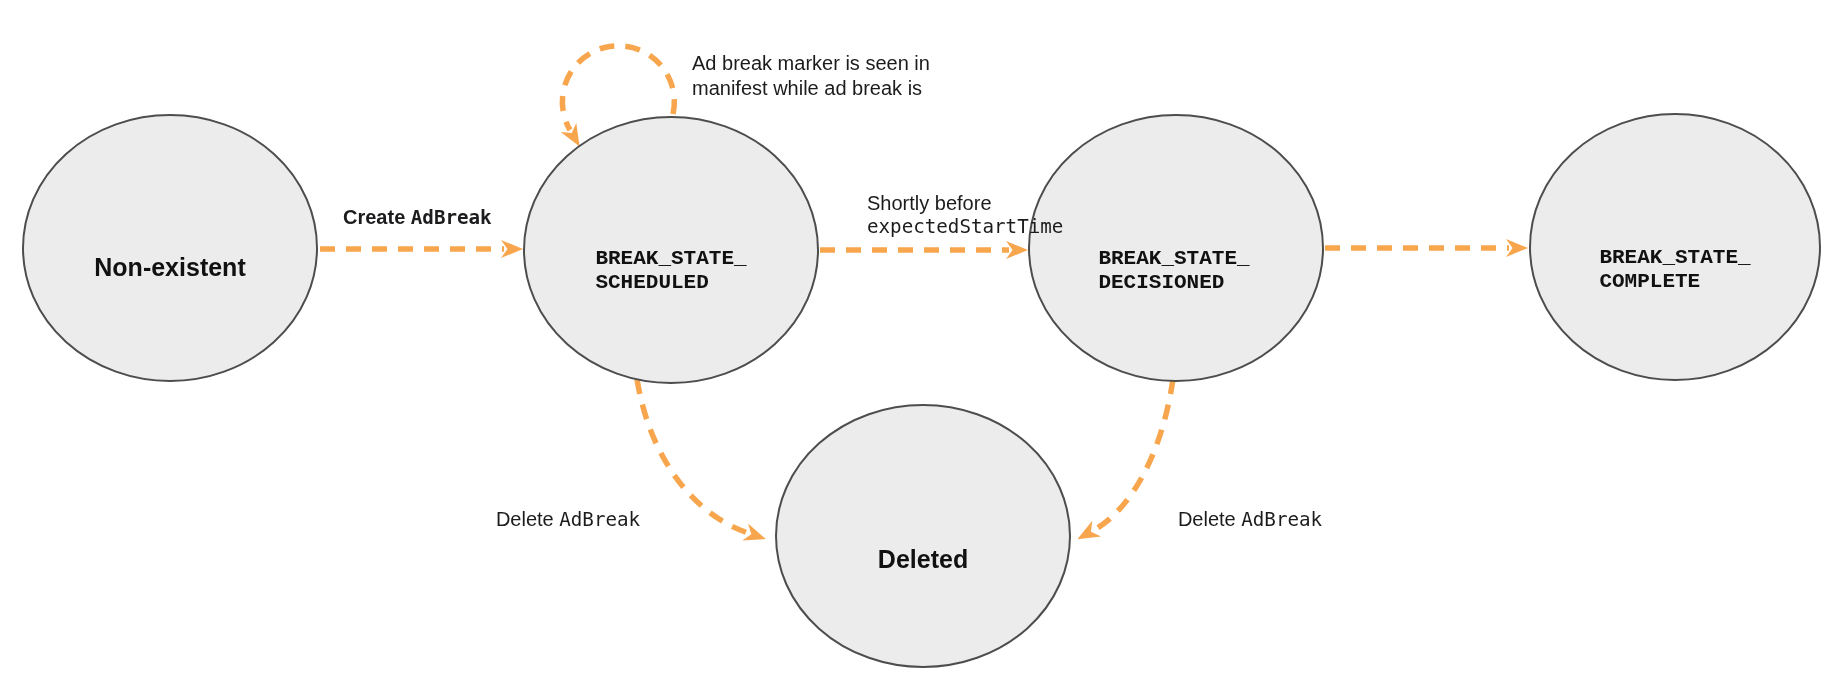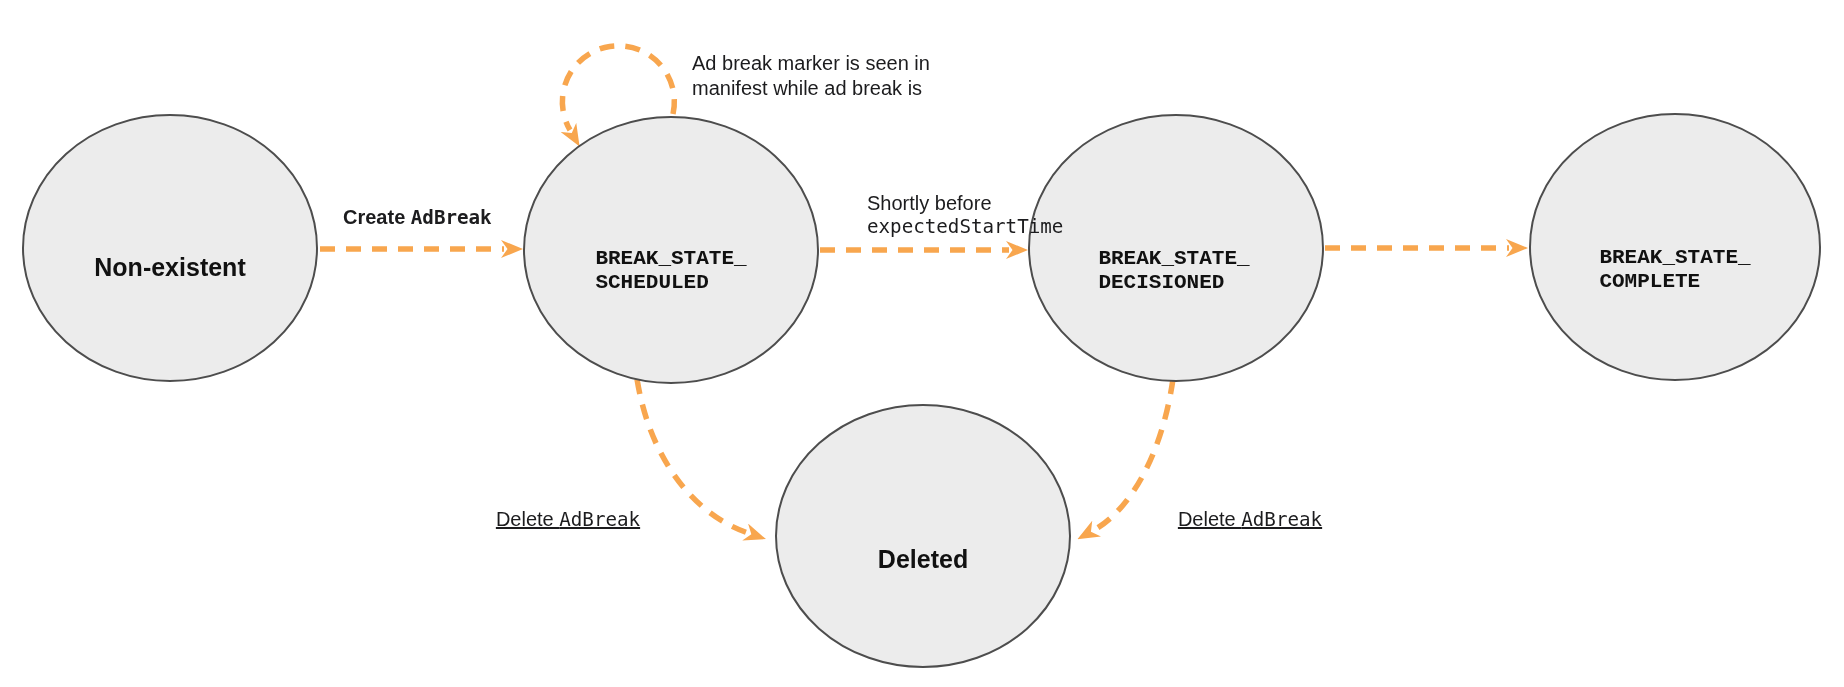--- a/index.html
+++ b/index.html
@@ -52,21 +52,21 @@
   }
   .state-label.mono {
     font-family: Liberation Mono, monospace;
     font-size: 21px;
     line-height: 24px;
   }
   .code {
     font-family: "DejaVu Sans Mono", monospace;
     font-size: 0.96em;
   }
-  .center-x { transform: translateX(-50%); text-decoration: underline; }
+  .center-x { transform: translateX(-50%); }
   .loop-label { line-height: 25px; }
 </style>
 </head>
 <body>
 
 <div class="stage">
 
   <svg width="1844" height="687" viewBox="0 0 1844 687">
     <defs>
       <marker id="arrow" viewBox="0 0 22 18" refX="3" refY="9" markerWidth="22" markerHeight="18" markerUnits="userSpaceOnUse" orient="auto">

